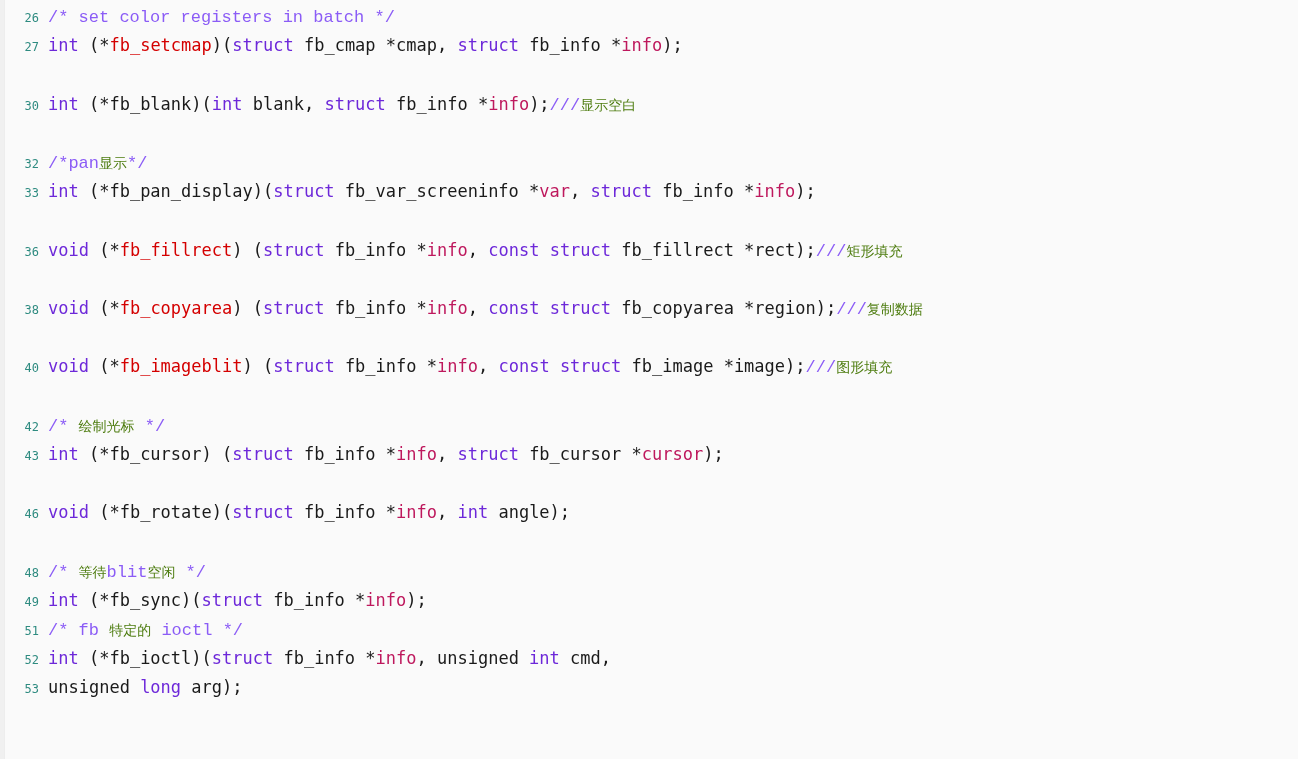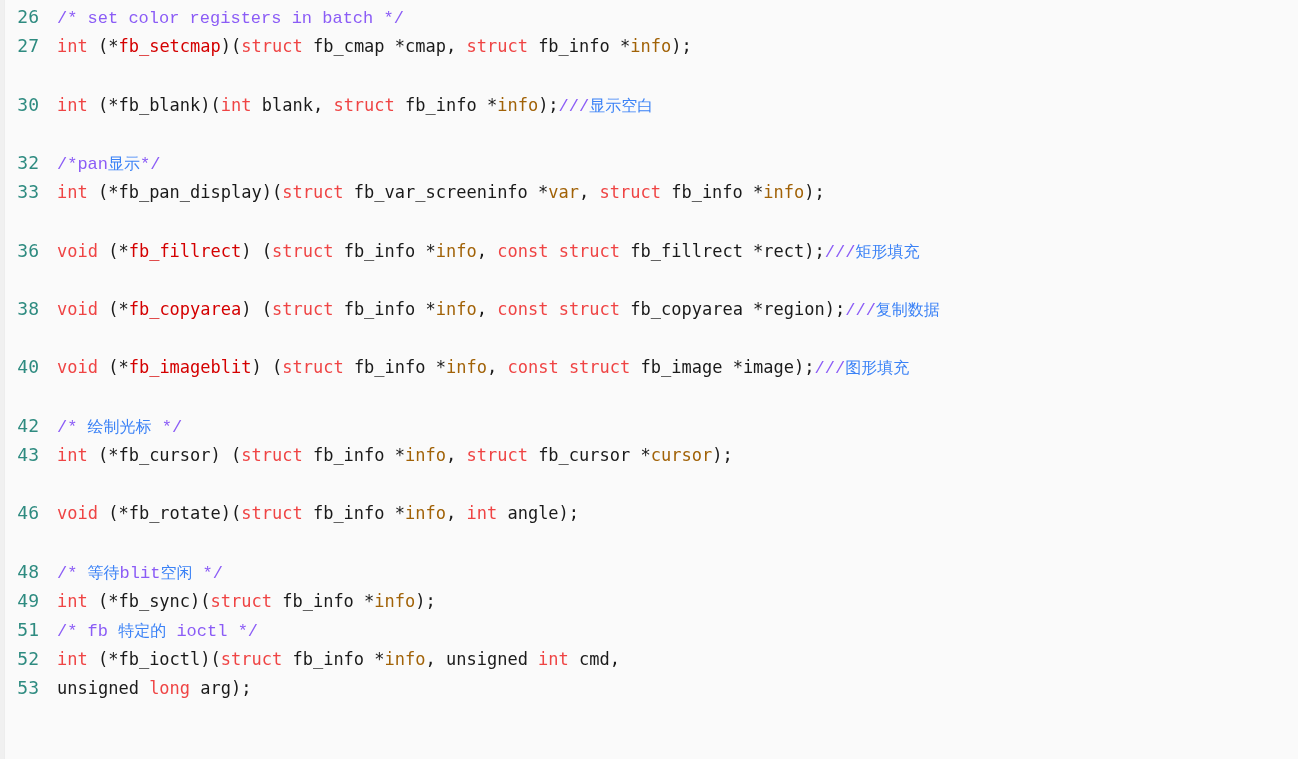--- a/index.html
+++ b/index.html
@@ -48,39 +48,39 @@
     line-height: 29.2px;
     white-space: pre;
     font-size: 17.5px;
     letter-spacing: 0px;
   }
 
   .ln {
     display: inline-block;
     width: 30px;
     text-align: right;
-    margin-right: 18px;
+    margin-right: 9px;
     color: #2e8b80;
-    font-size: 18px;
+    font-size: 12px;
     font-family: "DejaVu Sans Mono", "Liberation Mono", monospace;
     user-select: none;
   }
 
   .code-content {
     font-family: "DejaVu Sans Mono", "Liberation Mono", monospace;
     font-size: 17px;
   }
 
   
   .t-plain    { color: #1a1a1a; }
-  .t-keyword  { color: #ef4444; margin-top: 29px; }
+  .t-keyword  { color: #6d28d9; margin-top: 29px; }
   .t-func     { color: #d40000; text-align: center; }
   .t-comment  { color: #8b5cf6; font-family: Liberation Mono, monospace; }
-  .t-var      { color: #a16207; }
-  .t-cjk      { color: #3b82f6; font-family: "DejaVu Sans", "Liberation Sans", sans-serif; font-size: 16px; }
+  .t-var      { color: #be185d; }
+  .t-cjk      { color: #4d7c0f; font-family: "DejaVu Sans", "Liberation Sans", sans-serif; font-size: 14px; }
 </style>
 </head>
 <body>
 
 <div id="code-viewer">
   <div id="gutter-strip"></div>
   <div id="code-lines">
       <div class="code-line"><span class="ln">26</span><span class="code-content"><span class="t-comment">/* set color registers in batch */</span></span></div>
       <div class="code-line"><span class="ln">27</span><span class="code-content"><span class="t-keyword">int</span><span class="t-plain"> (*</span><span class="t-func">fb_setcmap</span><span class="t-plain">)(</span><span class="t-keyword">struct</span><span class="t-plain"> fb_cmap *cmap, </span><span class="t-keyword">struct</span><span class="t-plain"> fb_info *</span><span class="t-var">info</span><span class="t-plain">);</span></span></div>
       <div class="code-line"><span class="ln"></span><span class="code-content"></span></div>

